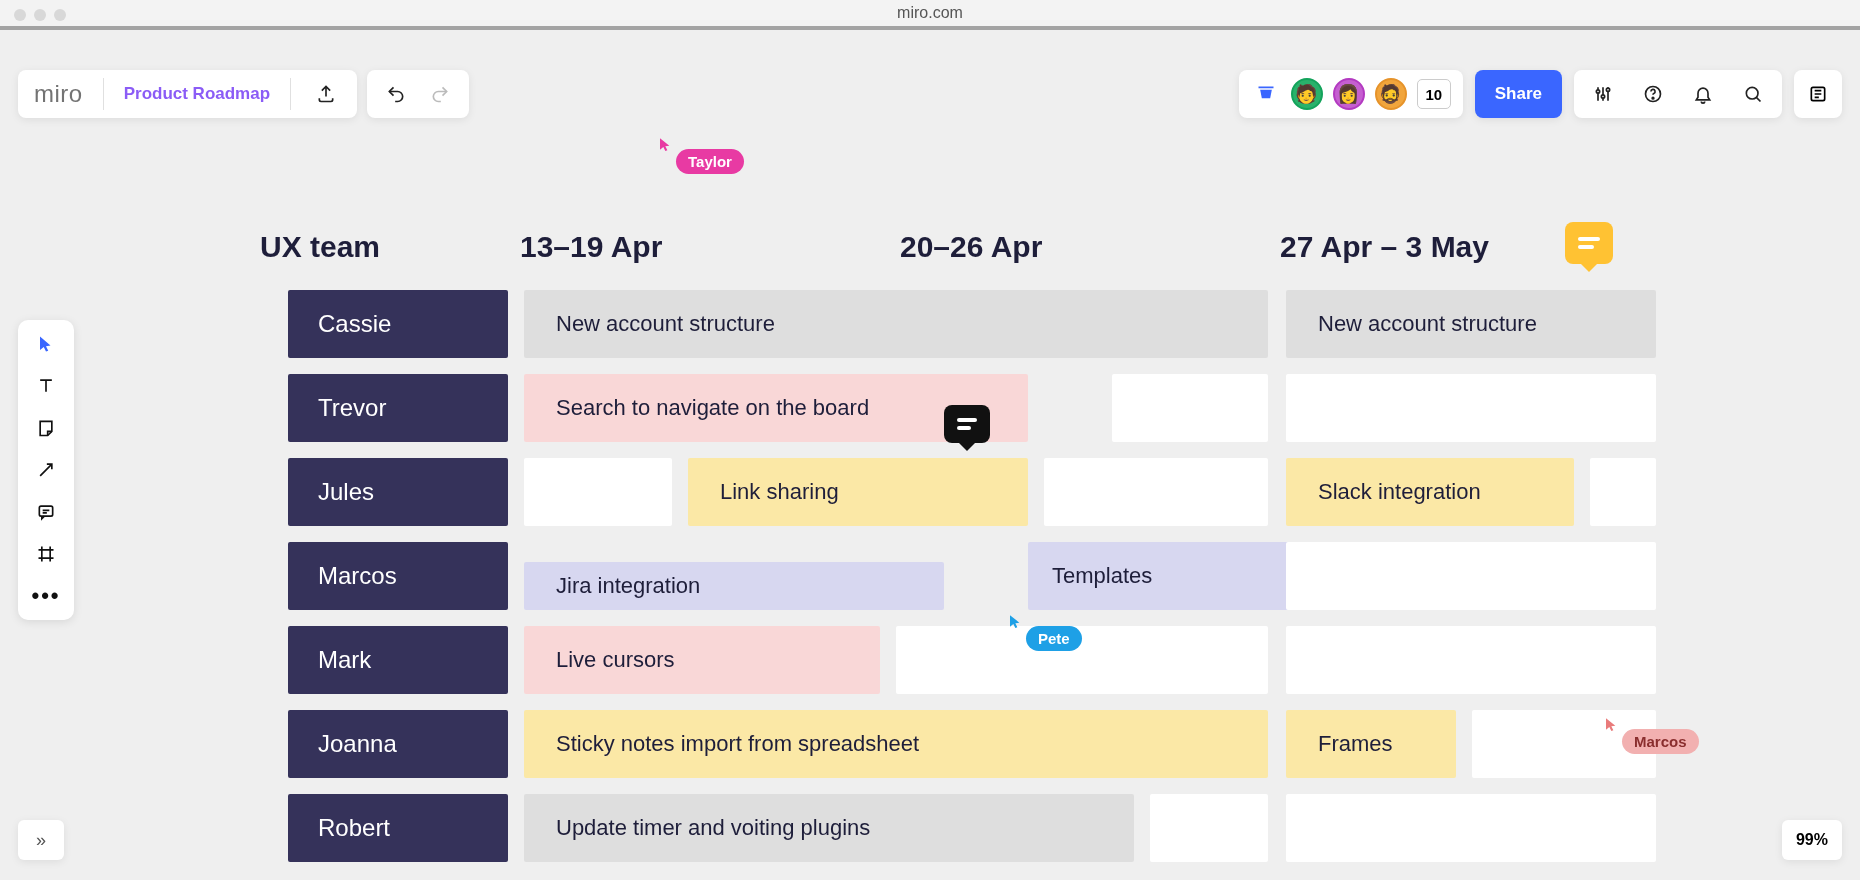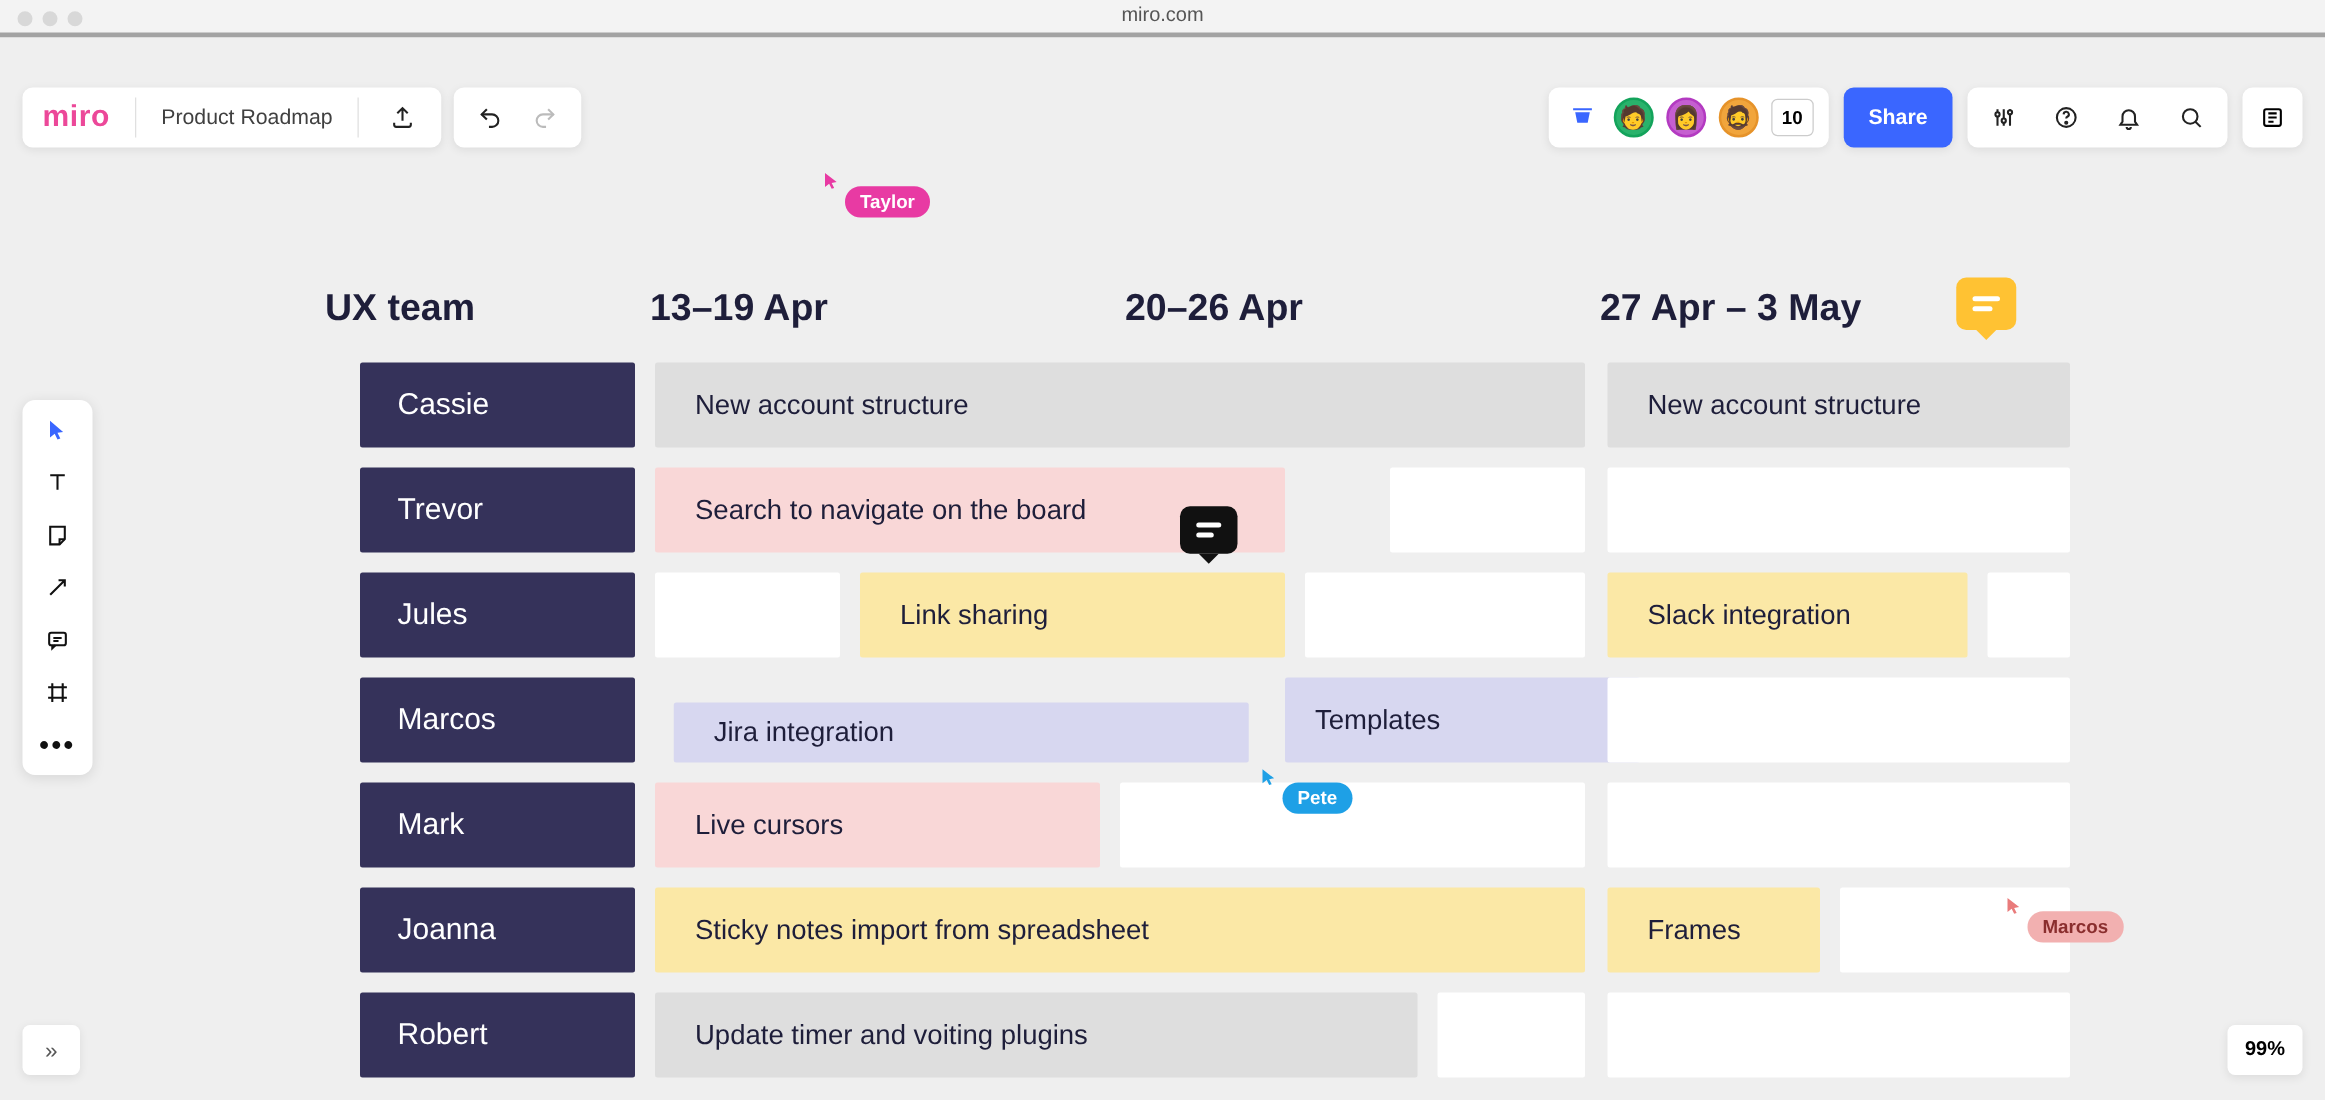--- a/index.html
+++ b/index.html
@@ -9,23 +9,23 @@
   .chrome { height:30px; background:#f3f3f3; border-bottom:4px solid #a3a3a3; position:relative; display:flex; align-items:center; justify-content:center; font-size:16px; color:#555;}
   .chrome .dots { position:absolute; left:14px; top:9px; display:flex; gap:8px;}
   .chrome .dot { width:12px; height:12px; border-radius:50%; background:#d8d8d8;}
 
   .app { position:relative; width:1860px; height:850px; background:#efefef; }
 
   
   .topbar-left { position:absolute; top:40px; left:18px; display:flex; gap:10px; }
   .card { background:#fff; border-radius:8px; box-shadow:0 2px 8px rgba(0,0,0,.08); display:flex; align-items:center; }
   .brand-card { height:48px; padding:0 16px; gap:18px;}
-  .brand { font-weight:700; font-size:24px; letter-spacing:.5px; color:#ec4899;}
+  .brand { font-weight:400; font-size:24px; letter-spacing:.5px; color:#737373;}
   .vsep { width:1px; background:#e0e0e0; align-self:stretch; margin:8px 2px;}
-  .board-title { font-size:17px; font-weight:400; color:#404040;}
+  .board-title { font-size:17px; font-weight:700; color:#8b5cf6;}
   .icon-btn { width:30px; height:30px; display:flex; align-items:center; justify-content:center; color:#222; }
   .undo-card { height:48px; padding:0 14px; gap:14px;}
   .undo-card .redo { opacity:.3;}
 
   
   .topbar-right { position:absolute; top:40px; right:18px; display:flex; gap:12px; align-items:center;}
   .collab-card { height:48px; padding:0 12px; gap:10px;}
   .avatar { width:32px; height:32px; border-radius:50%; display:flex; align-items:center; justify-content:center; font-size:18px; border:2px solid #fff;}
   .av1{ background:#29b26b; border-color:#13a35b;}
   .av2{ background:#c55fd0; border-color:#b33ac1;}
@@ -254,21 +254,21 @@
             <div class="task c-yellow" style="left:164px; width:340px;">Link sharing</div>
             <div class="ph" style="left:520px; width:224px;"></div>
             <div class="task c-yellow" style="left:762px; width:288px;">Slack integration</div>
             <div class="ph" style="left:1066px; width:66px;"></div>
           </div>
         </div>
 
         <div class="row">
           <div class="namecell">Marcos</div>
           <div class="track">
-            <div class="task c-lav" style="left:15px; width:460px;margin-top:20px;">Jira integration</div>
+            <div class="task c-lav" style="left:0; width:420px;margin-top:20px;">Jira integration</div>
             <div class="task c-lav" style="left:504px; width:284px; padding-left:24px;">Templates</div>
             <div class="ph" style="left:762px; width:370px;"></div>
           </div>
         </div>
 
         <div class="row">
           <div class="namecell">Mark</div>
           <div class="track">
             <div class="task c-pink" style="left:0; width:356px;">Live cursors</div>
             <div class="ph" style="left:372px; width:372px;"></div>

